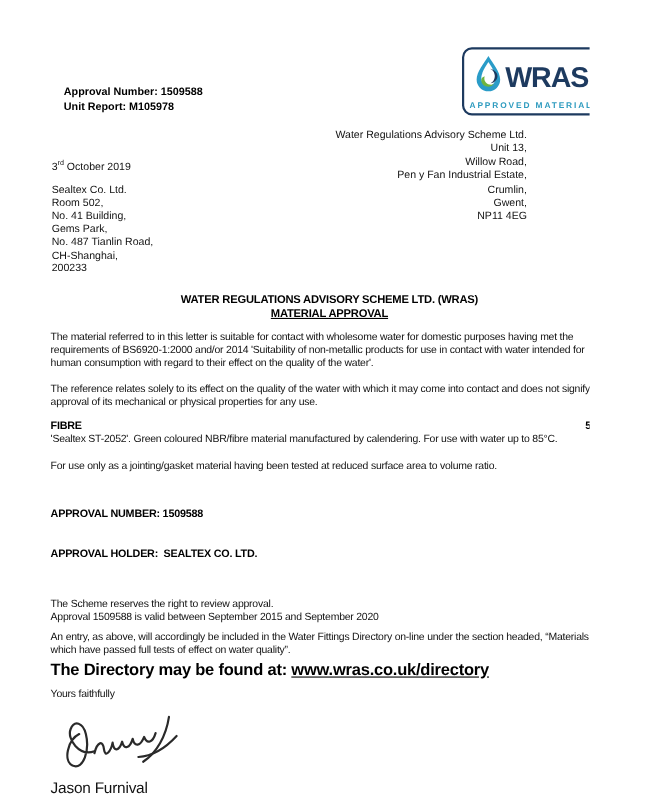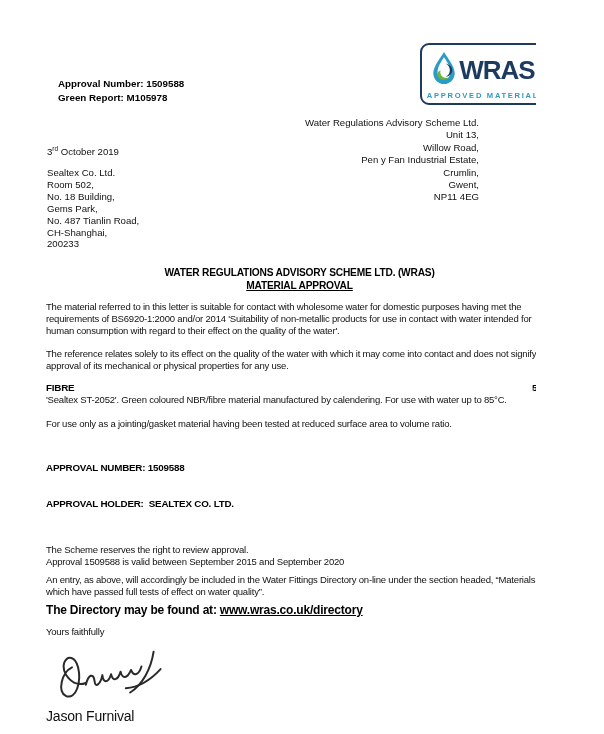--- a/index.html
+++ b/index.html
@@ -35,34 +35,34 @@
   .heading .underlined{text-decoration:underline;}
   .para{margin:0;}
   .p1{margin-top:9px;}
   .p2{margin-top:11px;}
   .fibre-row{display:flex;justify-content:space-between;font-weight:bold;font-size:9.8px;margin-top:10px;color:#000;gap:12px;}
   .p3{margin-top:0;}
   .p4{margin-top:12px;}
   .approval-block{margin-top:8px;font-weight:bold;font-size:9.8px;line-height:12px;color:#000;white-space:pre-wrap;}
   .scheme-block{margin-top:10px;line-height:12px;}
   .p5{margin-top:6px;}
-  .directory-line{margin-top:6px;font-weight:bold;font-size:12px;color:#000;}
+  .directory-line{margin-top:6px;font-weight:bold;font-size:15px;color:#000;}
   .directory-line .url{text-decoration:underline;}
   .closing{margin-top:10px;}
   .signature{margin-top:5px;margin-left:6px;display:block;}
   .sign-block{margin-top:1px;font-size:14px;line-height:12.6px;}
 </style>
 </head>
 <body>
 
 <div class="page">
 
   <div class="approval-top">
     <div>Approval Number: 1509588</div>
-    <div>Green Report: M105978</div>
+    <div>Unit Report: M105978</div>
   </div>
 
   <div class="wras-logo">
     <div class="row">
       <span>
         <svg width="26" height="34" viewBox="0 0 34 44">
           <path d="M17 1 C12 9 3 20 3 29 a14 14 0 0 0 28 0 C31 20 22 9 17 1 Z" fill="#2a9cc8"></path>
           <path d="M17 8 C13 14 8.5 21 8.5 28 a8.5 8.5 0 0 0 17 0 C25.5 21 21 14 17 8 Z" fill="#ffffff"></path>
           <path d="M19 16 c7.5 3.5 7.5 13.5 0.5 17.5 c10.5 -2 12 -14.5 -0.5 -17.5 z" fill="#1d3a5f"></path>
           <path d="M12.5 25 c-2 8 5.5 11.5 11 9.5 c-4.5 5.5 -15 3 -15 -5 c0 -2 1.5 -3.5 4 -4.5 z" fill="#6fb43f"></path>
@@ -81,21 +81,21 @@
     <div>Crumlin,</div>
     <div>Gwent,</div>
     <div>NP11 4EG</div>
   </div>
 
   <div class="date-line"><span>3</span><sup>rd</sup><span> October 2019</span></div>
 
   <div class="recipient">
     <div>Sealtex Co. Ltd.</div>
     <div>Room 502,</div>
-    <div>No. 18 Building,</div>
+    <div>No. 41 Building,</div>
     <div>Gems Park,</div>
     <div>No. 487 Tianlin Road,</div>
     <div>CH-Shanghai,</div>
     <div>200233</div>
   </div>
 
   <div class="letter-body">
 
     <div class="heading">
       <div>WATER REGULATIONS ADVISORY SCHEME LTD. (WRAS)</div>

